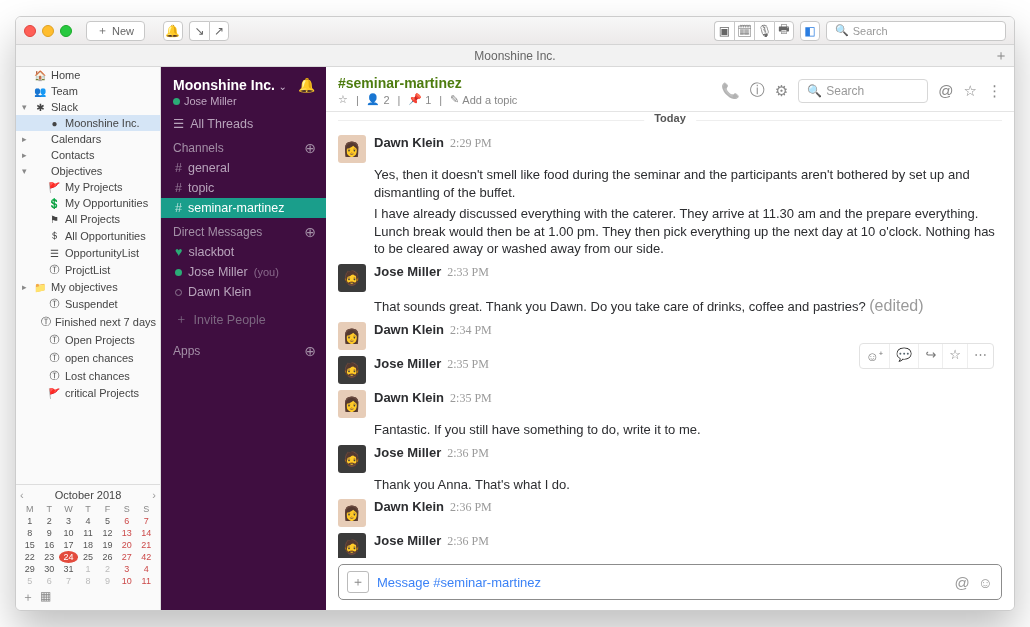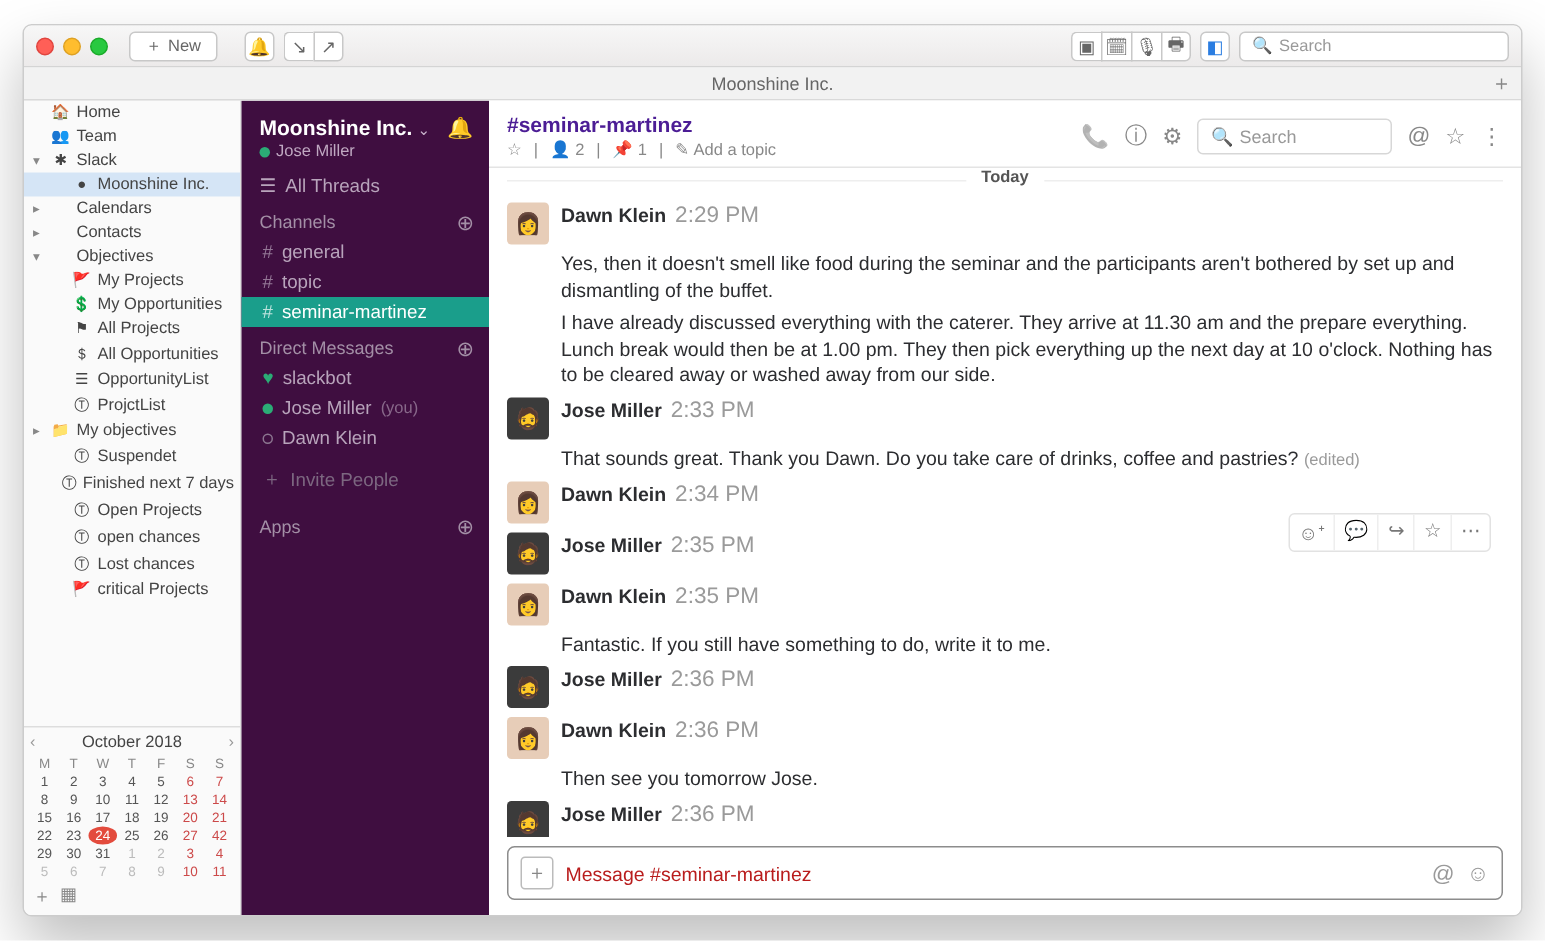--- a/index.html
+++ b/index.html
@@ -138,53 +138,53 @@
 
   
   .chat {
     flex:1; display:flex; flex-direction:column; min-width:0; background:#fff; position:relative;
   }
   .chat-head{
     display:flex;align-items:center;justify-content:space-between;
     padding:8px 12px 5px 12px;border-bottom:1px solid #e4e4e4;
   }
   .ch-left{display:flex;flex-direction:column;gap:2px;}
-  .ch-name{font-weight:700;color:#4c1d95;font-size:14px;}
+  .ch-name{font-weight:700;color:#4d7c0f;font-size:14px;}
   .ch-meta{display:flex;align-items:center;gap:8px;font-size:11px;color:#888;}
   .ch-meta span{display:flex;align-items:center;gap:3px;}
   .ch-right{display:flex;align-items:center;gap:10px;color:#888;}
   .ch-search{border:1px solid #d7d7d7;border-radius:4px;height:24px;width:130px;display:flex;align-items:center;padding:0 8px;color:#999;font-size:12px;gap:4px;}
   .ch-ico{font-size:15px;cursor:pointer;color:#888;}
 
   .today-div{display:flex;align-items:center;gap:8px;padding:0 14px;margin-top:-1px;margin-bottom:4px;font-size:11px;color:#555;font-weight:600;position:absolute;left:50%;transform:translateX(-50%);top:46px;background:#fff;padding:0 10px;}
   .today-line{position:absolute;top:53px;left:12px;right:12px;border-top:1px solid #eee;z-index:0;}
 
   .msgs{flex:1;overflow-y:auto;padding:20px 12px 4px 12px;}
   .msg{display:flex;gap:8px;padding:3px 0;position:relative;}
   .avatar{width:28px;height:28px;border-radius:3px;background:#ddd;flex-shrink:0;display:flex;align-items:center;justify-content:center;font-size:14px;color:#fff;}
   .av-dawn{background:#e7cdb8;}
   .av-jose{background:#3b3b3b;}
   .msg-body{flex:1;min-width:0;}
   .msg-head{display:flex;align-items:baseline;gap:6px;}
   .msg-author{font-weight:700;color:#2c2d30;font-size:13px;}
-  .msg-time{font-size:15px;color:#9a9a9a;}
-  .msg-edited{font-size:11px;color:#9a9a9a;}
+  .msg-time{font-size:12px;color:#9a9a9a;font-family:Liberation Serif, serif;}
+  .msg-edited{font-size:16px;color:#9a9a9a;}
   .msg-text{font-size:13px;color:#2c2d30;line-height:1.35;margin-top:15px;}
   .msg-text p{margin-top:4px;}
   .msg-actions{position:absolute;top:-10px;right:8px;background:#fff;border:1px solid #e2e2e2;border-radius:4px;display:none;gap:0;padding:0;}
   .msg-actions span{padding:3px 6px;font-size:13px;color:#777;cursor:pointer;border-right:1px solid #eee;}
   .msg-actions span:last-child{border-right:none;}
   .msg.show-actions .msg-actions{display:flex;}
 
   .composer{
     margin:6px 12px 10px 12px;border:1.5px solid #8c8c8c;border-radius:5px;
     height:36px;display:flex;align-items:center;padding:0 8px;color:#999;font-size:13px;
   }
   .composer .plus{width:22px;height:22px;border:1px solid #bbb;border-radius:3px;display:flex;align-items:center;justify-content:center;margin-right:8px;color:#888;cursor:pointer;}
-  .composer .txt{flex:1;color:#b91c1c;}
+  .composer .txt{flex:1;color:#3b82f6;}
   .composer .ricons{display:flex;gap:8px;color:#9a9a9a;font-size:15px;}
 </style>
 </head>
 <body>
 
 <div class="window">
 
   <div class="titlebar">
     <div class="traffic">
       <span class="dot red"></span>
@@ -563,30 +563,30 @@
               <div class="msg-text">Fantastic. If you still have something to do, write it to me.</div>
             </div>
           </div>
           <div class="msg">
             <div class="avatar av-jose">🧔</div>
             <div class="msg-body">
               <div class="msg-head">
                 <span class="msg-author">Jose Miller</span>
                 <span class="msg-time">2:36 PM</span>
               </div>
+              <div class="msg-text">Thank you Anna. That's what I do.</div>
             </div>
           </div>
           <div class="msg">
             <div class="avatar av-dawn">👩</div>
             <div class="msg-body">
               <div class="msg-head">
                 <span class="msg-author">Dawn Klein</span>
                 <span class="msg-time">2:36 PM</span>
               </div>
-              <div class="msg-text">Then see you tomorrow Jose.</div>
             </div>
           </div>
           <div class="msg">
             <div class="avatar av-jose">🧔</div>
             <div class="msg-body">
               <div class="msg-head">
                 <span class="msg-author">Jose Miller</span>
                 <span class="msg-time">2:36 PM</span>
               </div>
               <div class="msg-text">Good bye Dawn.</div>

